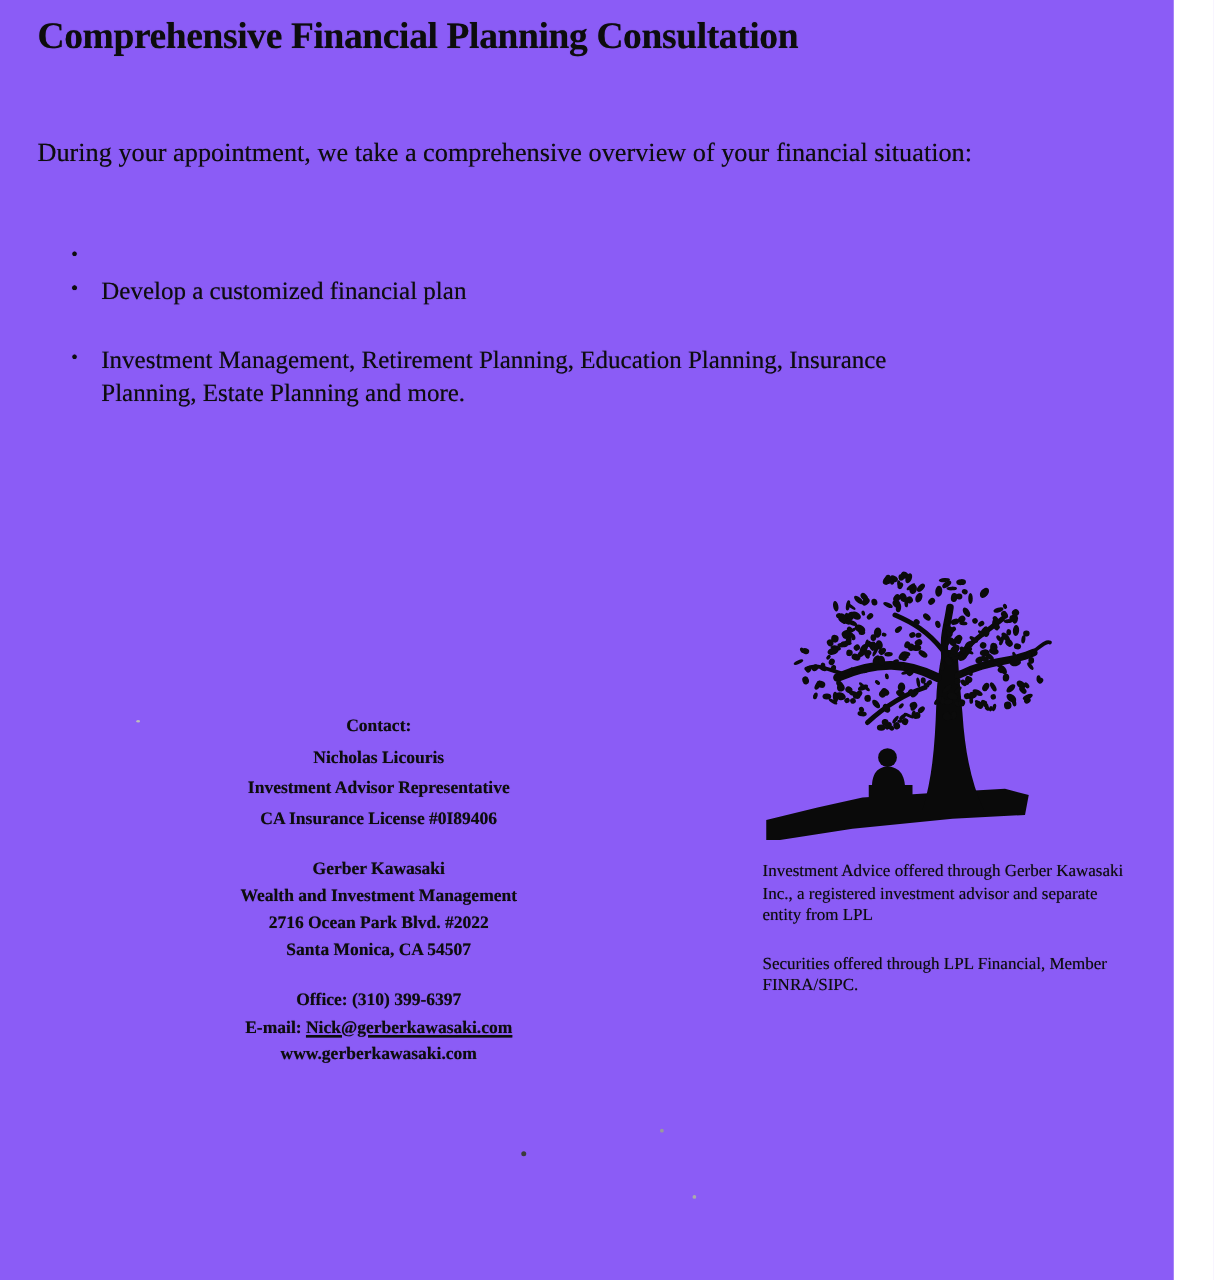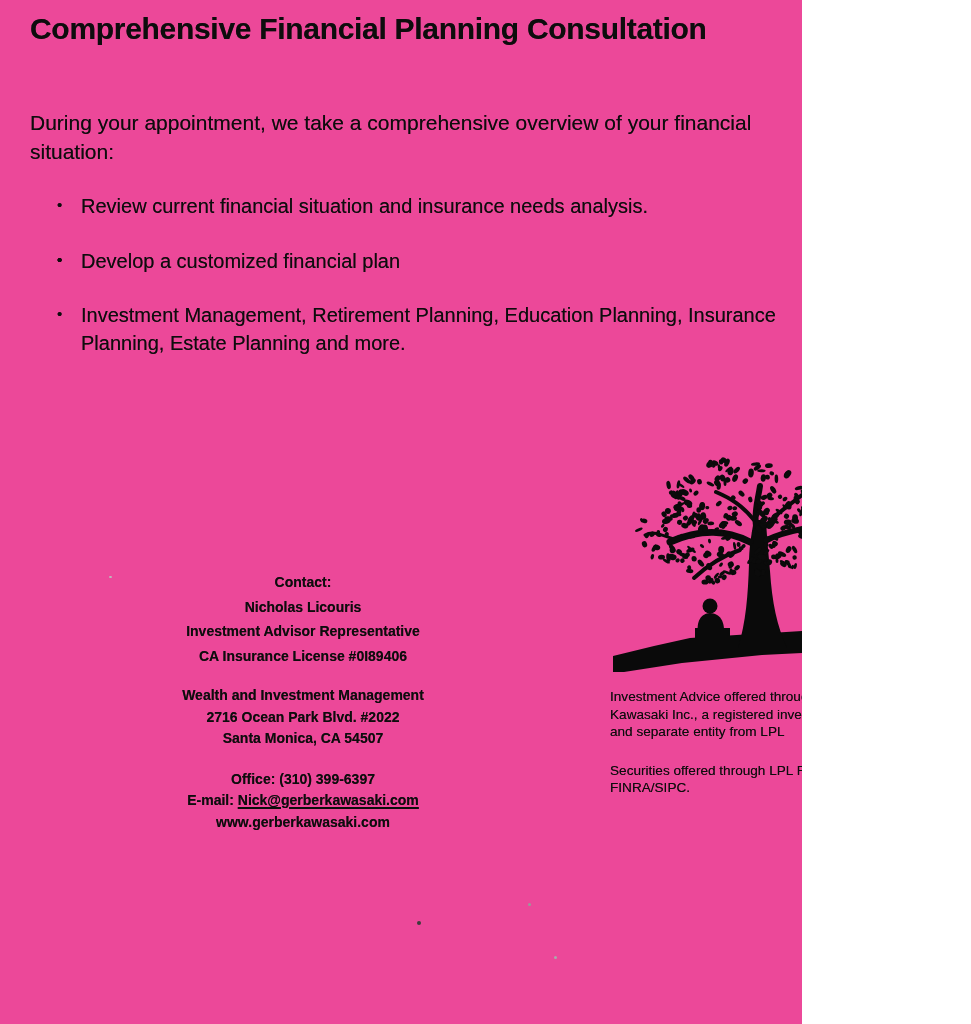--- a/index.html
+++ b/index.html
@@ -1,18 +1,18 @@
 <!DOCTYPE html>
 <html><head>
 <meta charset="utf-8">
 <style>
   html,body{margin:0;padding:0;background:#fff;}
   .page{
-    position:relative;width:802px;height:1024px;background:#ec4899;
-    font-family:Liberation Sans, sans-serif;color:#0d0d0d;
+    position:relative;width:939px;height:1024px;background:#8b5cf6;
+    font-family:Liberation Serif, serif;color:#0d0d0d;
     overflow:hidden;text-shadow:0 0 .6px rgba(0,0,0,.55);
   }
   .page-title{
     position:absolute;left:30px;top:12px;margin:0;
     font-size:30px;font-weight:bold;letter-spacing:-.3px;white-space:nowrap;
   }
   .intro{
     position:absolute;left:30px;top:108px;margin:0;
     font-size:21px;line-height:29px;max-width:800px;
   }
@@ -52,21 +52,20 @@
 
 <div class="page">
 
   <h1 class="page-title">Comprehensive Financial Planning Consultation</h1>
 
   <p class="intro">During your appointment, we take a comprehensive overview of your financial situation:</p>
 
   <ul class="bullet-list">
     <li>
       <span class="bullet">•</span>
-      <span class="li-text">Review current financial situation and insurance needs analysis.</span>
     </li>
     <li>
       <span class="bullet">•</span>
     </li>
     <li>
       <span class="bullet">•</span>
       <span class="li-text">Develop a customized financial plan</span>
     </li>
     <li>
       <span class="bullet">•</span>
@@ -75,20 +74,21 @@
   </ul>
 
   <div class="contact">
     <div class="block1">
       <div>Contact:</div>
       <div>Nicholas Licouris</div>
       <div>Investment Advisor Representative</div>
       <div>CA Insurance License #0I89406</div>
     </div>
     <div class="block2">
+      <div>Gerber Kawasaki</div>
       <div>Wealth and Investment Management</div>
       <div>2716 Ocean Park Blvd. #2022</div>
       <div>Santa Monica, CA 54507</div>
     </div>
     <div class="block3">
       <div>Office: (310) 399-6397</div>
       <div>
         <span>E-mail:</span>
         <span class="underlined">Nick@gerberkawasaki.com</span>
       </div>

